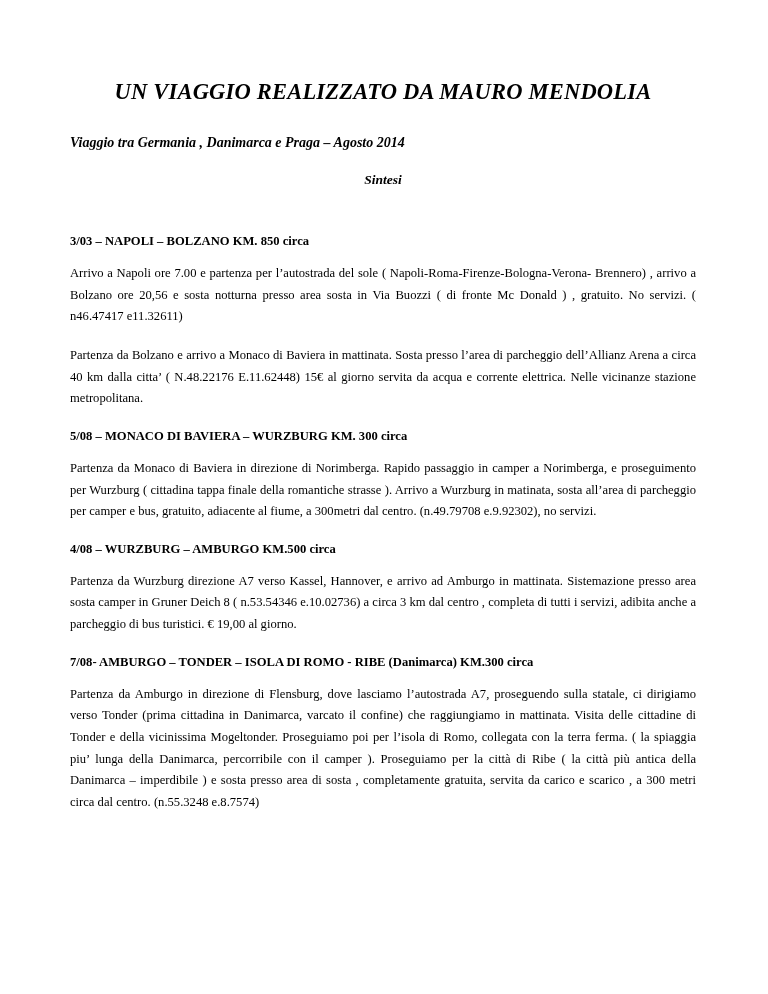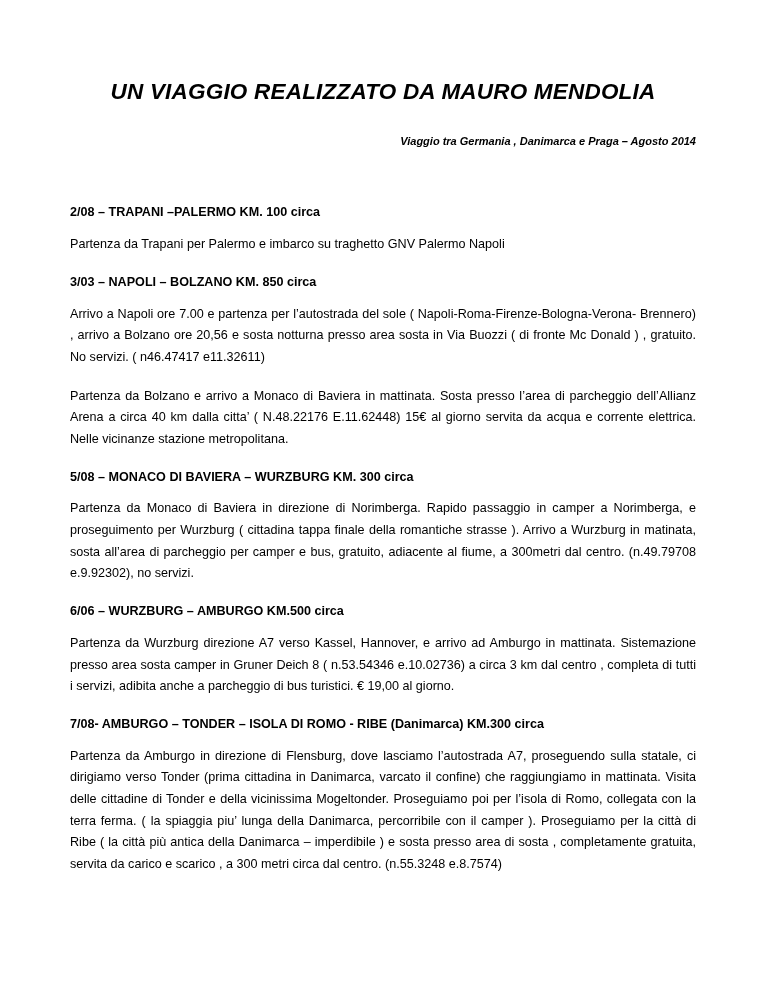--- a/index.html
+++ b/index.html
@@ -13,36 +13,37 @@
     font-family: "Liberation Sans", sans-serif;
     color: #000000;
     overflow: hidden;
   }
   .page {
     box-sizing: border-box;
     width: 768px;
     height: 860px;
     padding: 66px 72px 30px 70px;
     background: #ffffff;
+    font-family: Liberation Serif, serif;
   }
   .doc-title {
     font-size: 22.5px;
     font-weight: bold;
     font-style: italic;
     text-align: center;
     letter-spacing: 0.2px;
     margin: 12px 0 0 0;
     line-height: 1.25;
   }
   .doc-subtitle {
-    font-size: 11px;
+    font-size: 14px;
     font-weight: bold;
     font-style: italic;
-    text-align: right;
-    margin: 29px 0 12px 0;
+    text-align: left;
+    margin: 29px 0 0 0;
   }
   .doc-subsubtitle {
     font-size: 13.5px;
     font-weight: bold;
     font-style: italic;
     text-align: center;
     margin: 21px 0 0 0;
   }
   .spacer-block {
     height: 44px;
@@ -69,44 +70,41 @@
     margin-top: 17px;
   }
 </style>
 </head>
 <body>
 
 <div class="page">
 
   <h1 class="doc-title">UN VIAGGIO REALIZZATO DA MAURO MENDOLIA</h1>
   <h2 class="doc-subtitle">Viaggio tra Germania , Danimarca e Praga – Agosto 2014</h2>
+  <h3 class="doc-subsubtitle">Sintesi</h3>
 
   <div class="spacer-block"></div>
 
-  <div class="leg">
-    <p class="leg-heading">2/08 – TRAPANI –PALERMO   KM. 100 circa</p>
-    <p class="leg-body">Partenza da Trapani per Palermo e imbarco su traghetto GNV Palermo Napoli</p>
-  </div>
 
   <div class="leg">
     <p class="leg-heading">3/03 – NAPOLI – BOLZANO   KM. 850 circa</p>
     <p class="leg-body">Arrivo a Napoli ore 7.00 e partenza per l’autostrada del sole ( Napoli-Roma-Firenze-Bologna-Verona- Brennero) , arrivo a Bolzano ore 20,56 e  sosta notturna presso area sosta in Via Buozzi ( di fronte Mc Donald ) , gratuito. No servizi. ( n46.47417 e11.32611)</p>
   </div>
 
   <div class="leg">
     <p class="leg-body">Partenza da Bolzano e arrivo a Monaco di Baviera in mattinata. Sosta presso l’area di parcheggio dell’Allianz Arena a circa 40 km dalla citta’ ( N.48.22176 E.11.62448) 15€ al giorno servita da acqua e corrente elettrica. Nelle vicinanze stazione metropolitana.</p>
   </div>
 
   <div class="leg">
     <p class="leg-heading">5/08 – MONACO DI BAVIERA – WURZBURG   KM. 300 circa</p>
     <p class="leg-body">Partenza da Monaco di Baviera in direzione di Norimberga. Rapido passaggio in camper a Norimberga, e proseguimento per Wurzburg ( cittadina tappa finale della romantiche strasse ). Arrivo a Wurzburg in matinata, sosta all’area di parcheggio per camper e bus, gratuito, adiacente al fiume, a 300metri dal centro. (n.49.79708 e.9.92302), no servizi.</p>
   </div>
 
   <div class="leg">
-    <p class="leg-heading">6/06 – WURZBURG – AMBURGO   KM.500 circa</p>
+    <p class="leg-heading">4/08 – WURZBURG – AMBURGO   KM.500 circa</p>
     <p class="leg-body">Partenza da Wurzburg direzione A7 verso Kassel, Hannover, e arrivo ad Amburgo in mattinata. Sistemazione presso area sosta camper in Gruner Deich 8 ( n.53.54346 e.10.02736) a circa 3 km dal centro , completa di tutti i servizi, adibita anche a parcheggio di bus turistici. € 19,00 al giorno.</p>
   </div>
 
   <div class="leg">
     <p class="leg-heading">7/08- AMBURGO – TONDER – ISOLA DI ROMO - RIBE (Danimarca)   KM.300 circa</p>
     <p class="leg-body">Partenza da Amburgo in direzione di Flensburg, dove lasciamo l’autostrada A7, proseguendo sulla statale, ci dirigiamo verso Tonder (prima cittadina in Danimarca, varcato il confine) che raggiungiamo in mattinata. Visita delle cittadine di Tonder e della vicinissima Mogeltonder. Proseguiamo poi per l’isola di Romo, collegata con la terra ferma. ( la spiaggia piu’ lunga della Danimarca, percorribile con il camper ). Proseguiamo per la città di Ribe ( la città più antica della Danimarca – imperdibile ) e sosta presso area di sosta , completamente gratuita, servita da carico e scarico , a 300 metri circa dal centro. (n.55.3248 e.8.7574)</p>
   </div>
 
 </div>
 

